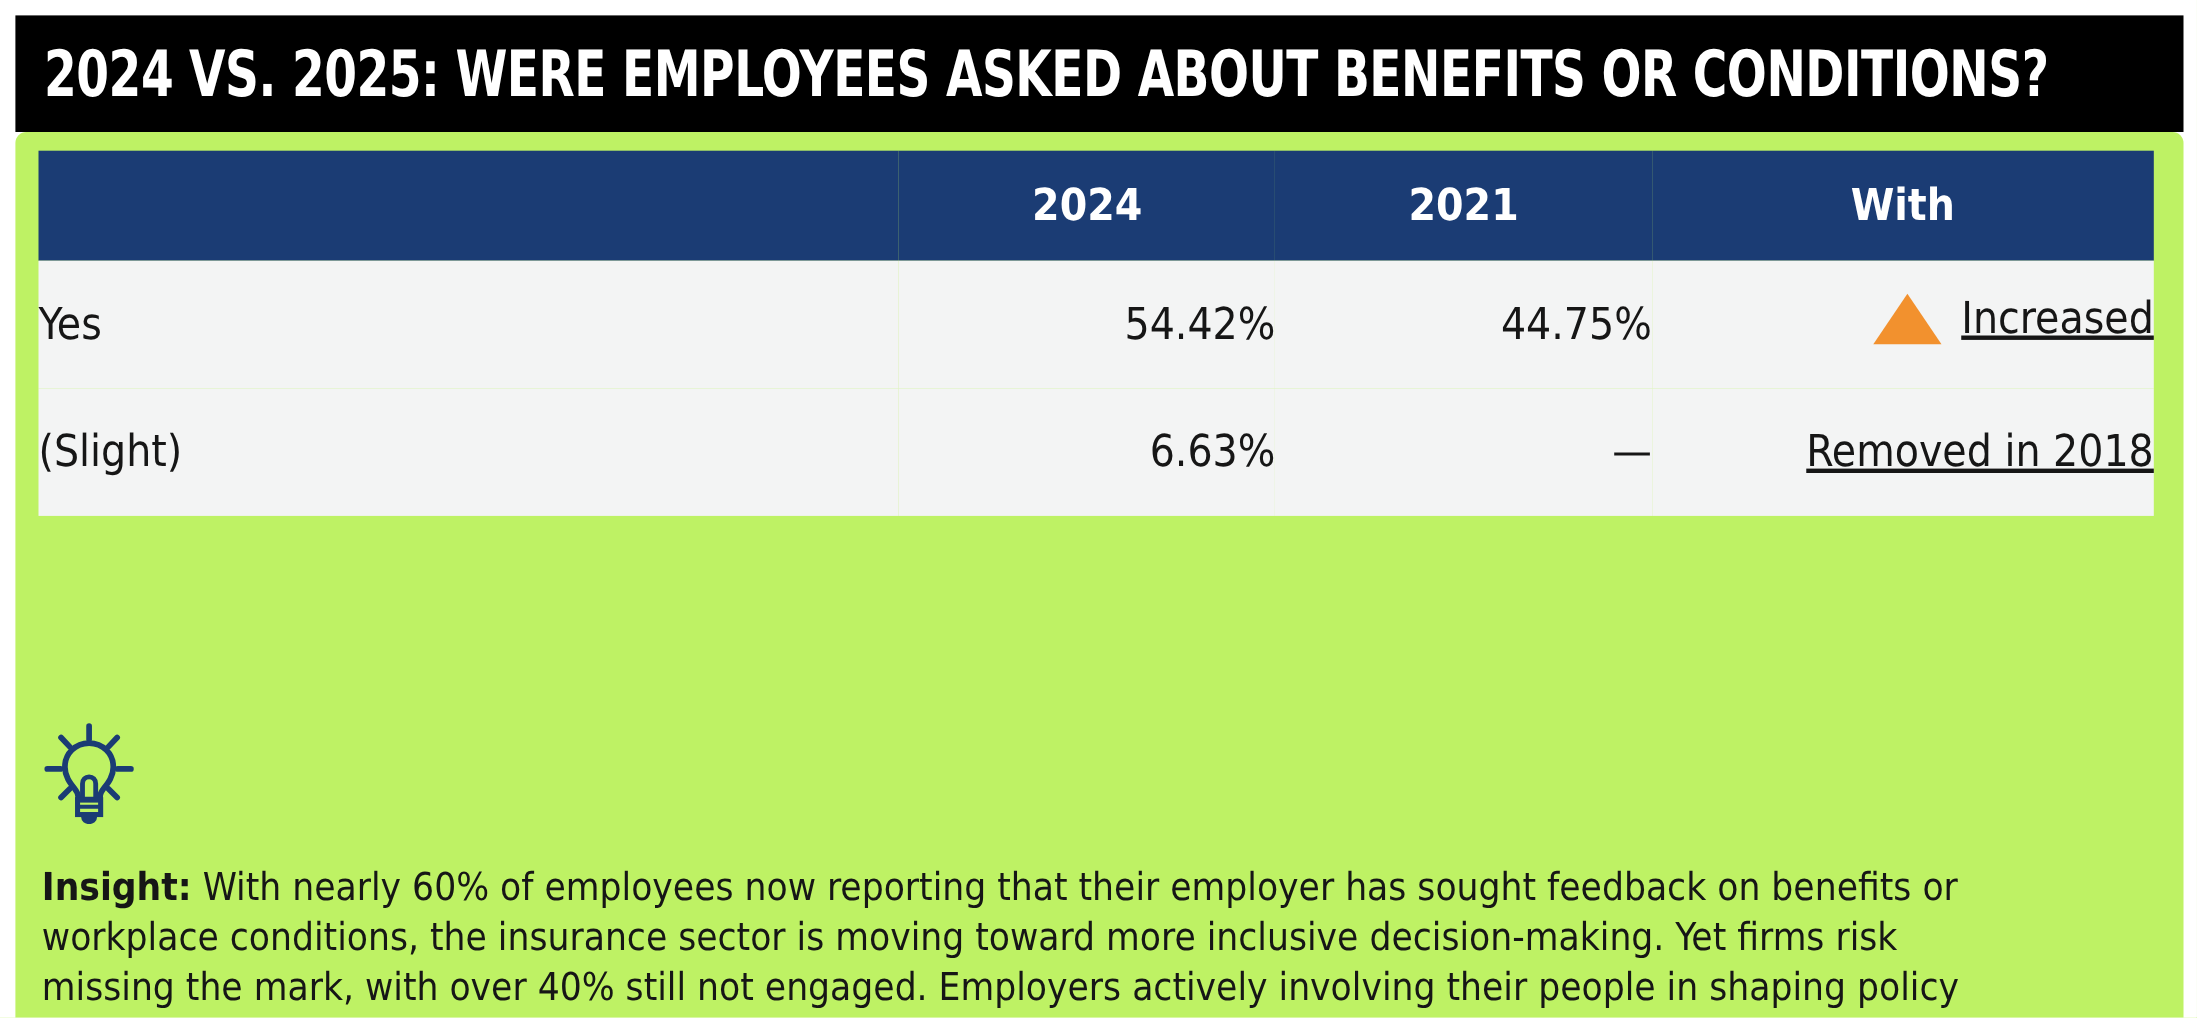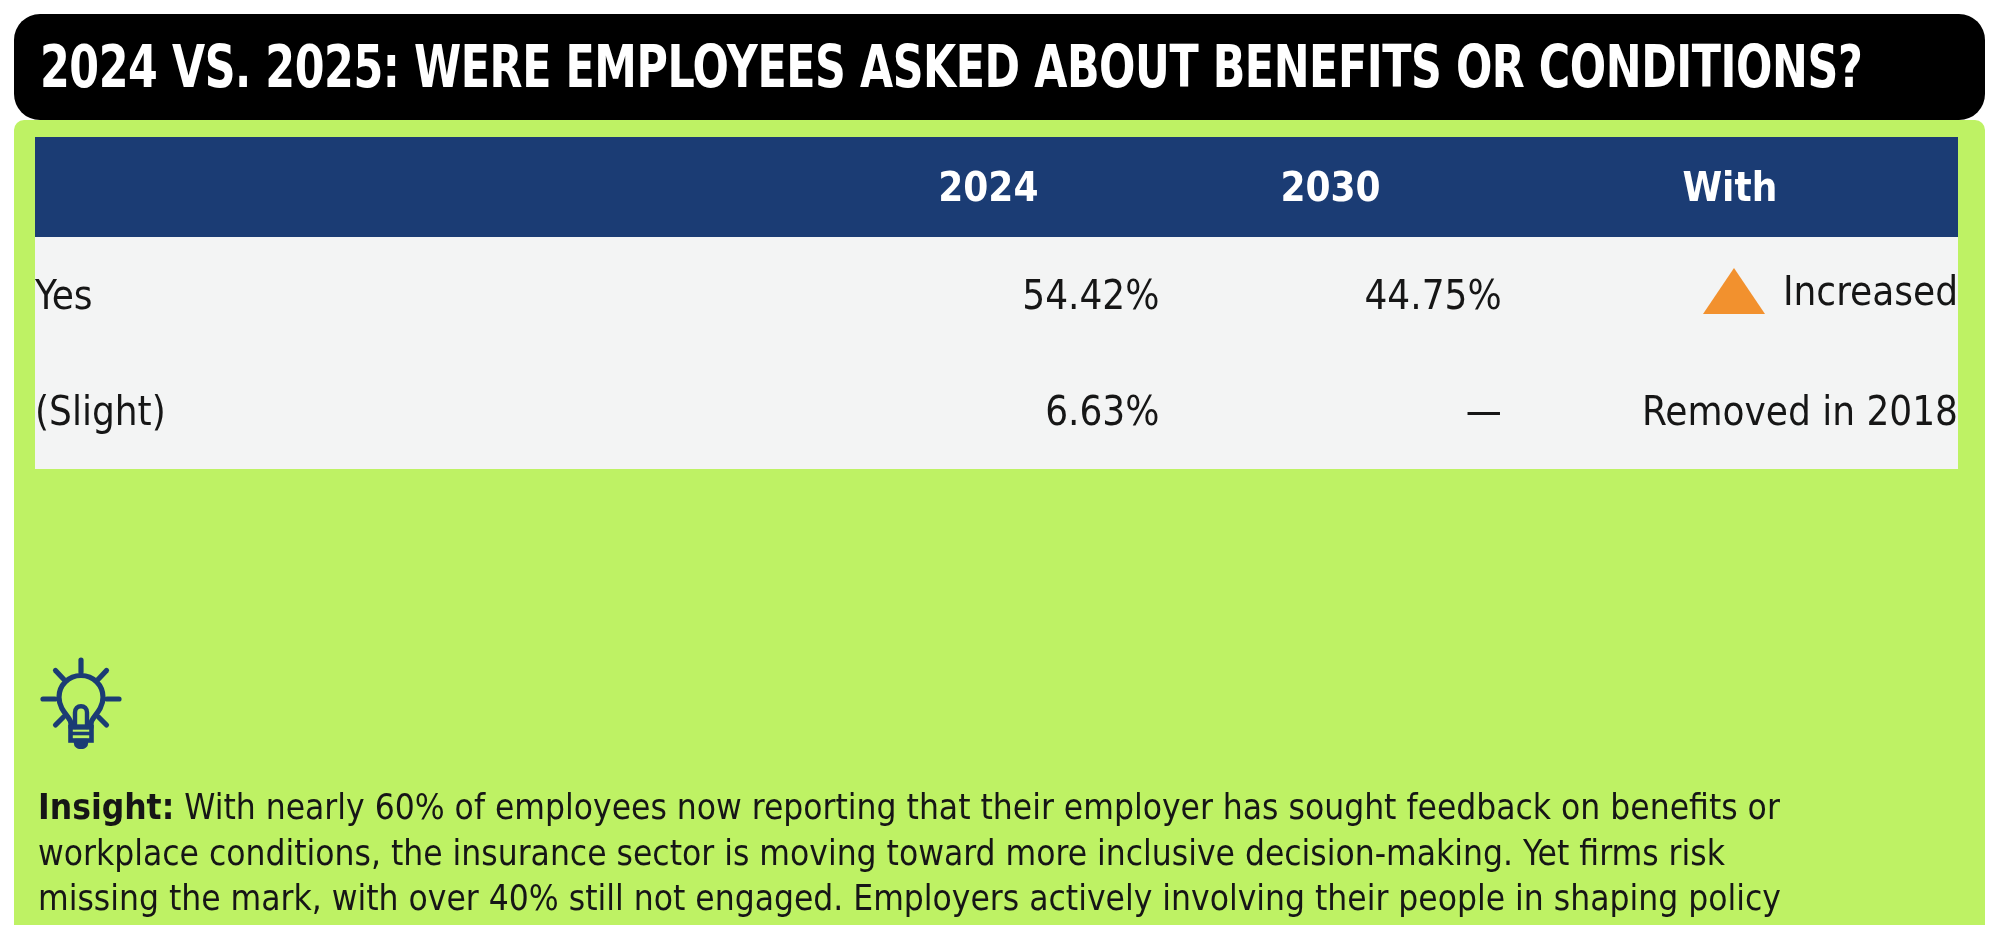--- a/index.html
+++ b/index.html
@@ -30,21 +30,20 @@
     left: 14px;
     top: 14px;
     width: 1971px;
     height: 106px;
     background: #000000;
     display: flex;
     align-items: center;
     box-sizing: border-box;
     padding-left: 26px;
     overflow: hidden;
-    border-radius: 26px;
   }
   .title-text {
     color: #ffffff;
     font-family: "Liberation Sans Narrow", "DejaVu Sans Condensed", "Liberation Sans", sans-serif;
     font-weight: 700;
     font-size: 58px;
     line-height: 1;
     letter-spacing: -0.5px;
     text-transform: uppercase;
     transform: scaleX(0.82);
@@ -112,20 +111,21 @@
   }
   td.cell-trend {
     text-align: right;
     padding-right: 28px;
   }
   .trend-inner {
     display: inline-flex;
     align-items: center;
     gap: 18px;
     justify-content: flex-end;
+    text-decoration: underline;
   }
   .tri {
     width: 0;
     height: 0;
     flex: none;
     display: inline-block;
   }
   .tri-up {
     border-left: 31px solid transparent;
     border-right: 31px solid transparent;
@@ -178,21 +178,21 @@
   </div>
 
   <div class="body-panel">
 
     <div class="table-wrap">
       <table class="data-table">
         <thead>
           <tr>
             <th class="col-label" style="width:40%"></th>
             <th style="width:18%">2024</th>
-            <th style="width:18%">2030</th>
+            <th style="width:18%">2021</th>
             <th style="width:24%">With</th>
           </tr>
         </thead>
         <tbody>
 
           <tr class="row-light">
             <td class="cell-label">Yes</td>
             <td class="cell-num">54.42%</td>
             <td class="cell-num">44.75%</td>
             <td class="cell-trend">

